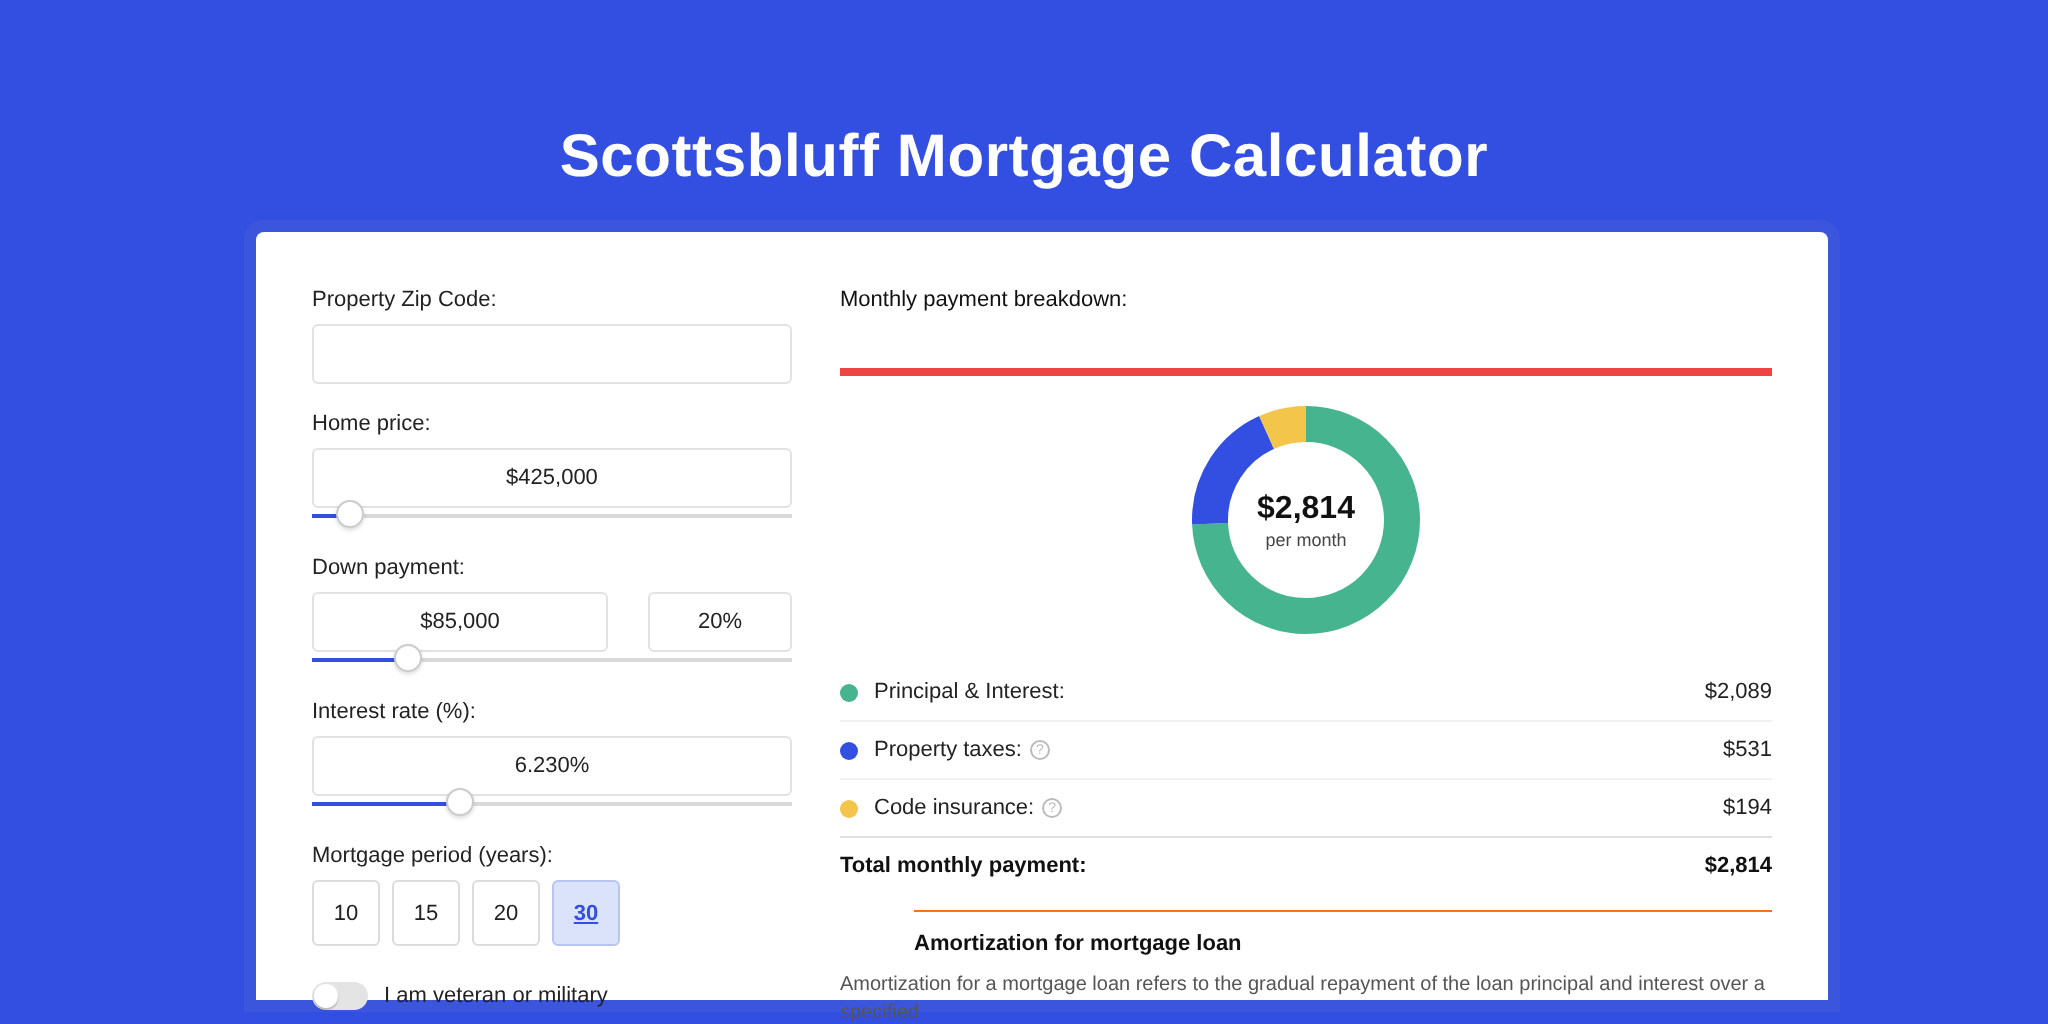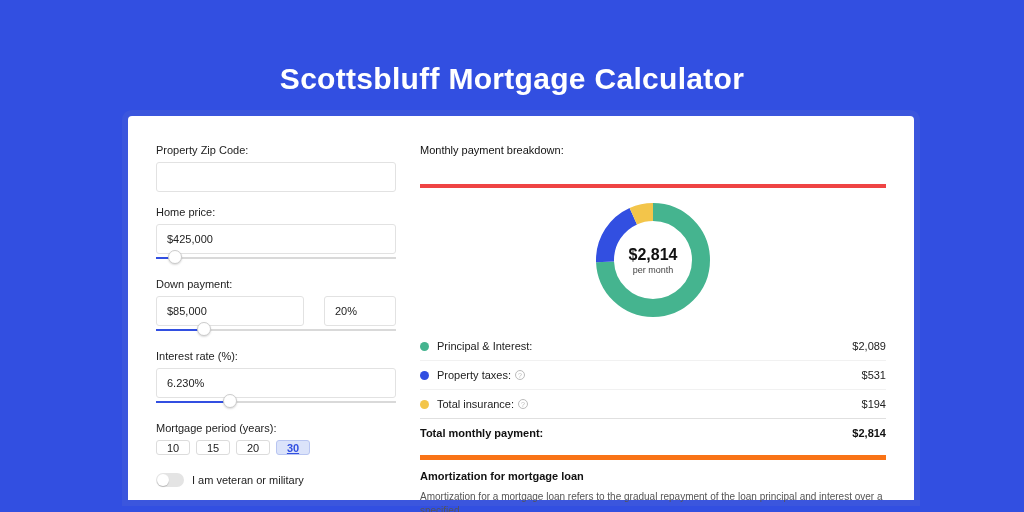--- a/index.html
+++ b/index.html
@@ -4,30 +4,30 @@
 <style>
   * { box-sizing: border-box; margin: 0; padding: 0; }
   html, body { width: 1024px; height: 512px; overflow: hidden; font-family: -apple-system, BlinkMacSystemFont, "Segoe UI", Helvetica, Arial, sans-serif; }
   body { background: #324fe1; }
   .page-title { color: #fff; font-size: 30px; font-weight: 700; text-align: center; padding-top: 62px; letter-spacing: 0.3px; }
   .card { position: absolute; top: 116px; left: 128px; width: 786px; height: 384px; background: #fff; border-radius: 4px 4px 0 0; box-shadow: 0 0 0 6px #3b56dd; padding: 28px 28px 0 28px; display: flex; gap: 24px; }
   .left { width: 240px; flex: none; }
   .right { flex: 1; }
   .lbl { font-size: 11px; color: #222; margin-bottom: 6px; margin-top: 14px; }
   .lbl:first-child { margin-top: 0; }
-  .inp { width: 100%; height: 30px; border: 1px solid #e2e2e2; border-radius: 3px; font-size: 11px; padding: 0 10px; color: #222; background: #fff; }
+  .inp { width: 100%; height: 30px; border: 1px solid #e2e2e2; border-radius: 3px; font-size: 11px; padding: 0 10px; color: #222; background: #fff; text-align: center; }
   .slider-wrap { position: relative; height: 10px; margin-top: 0; }
   .slider-line { position: absolute; left: 0; top: 3px; height: 2px; background: #d9d9d9; width: 100%; }
   .slider-fill { position: absolute; left: 0; top: 3px; height: 2px; background: #324fe1; }
   .slider-thumb { position: absolute; top: -4px; width: 14px; height: 14px; border-radius: 50%; background: #fff; border: 1px solid #ccc; box-shadow: 0 1px 2px rgba(0,0,0,0.15); transform: translateX(-50%); }
   .row-dp { display: flex; gap: 20px; }
   .row-dp .inp:first-child { flex: 1; }
   .row-dp .inp:last-child { width: 72px; }
   .period-row { display: flex; gap: 6px; }
-  .period-btn { width: 34px; height: 15px; border: 1px solid #dcdcdc; background: #fff; border-radius: 3px; font-size: 11px; color: #222; cursor: pointer; }
+  .period-btn { width: 34px; height: 33px; border: 1px solid #dcdcdc; background: #fff; border-radius: 3px; font-size: 11px; color: #222; cursor: pointer; }
   .period-btn.active { background: #dbe3fa; border-color: #b8c5f1; color: #324fe1; font-weight: 600; text-decoration: underline; }
   .toggle-row { display: flex; align-items: center; gap: 8px; margin-top: 18px; }
   .toggle { width: 28px; height: 14px; border-radius: 10px; background: #e4e4e4; position: relative; }
   .toggle-knob { position: absolute; left: 1px; top: 1px; width: 12px; height: 12px; border-radius: 50%; background: #fff; box-shadow: 0 1px 1px rgba(0,0,0,0.2); }
   .toggle-lbl { font-size: 11px; color: #222; }
 
   .sec-title { font-size: 11px; font-weight: 400; color: #111; padding-bottom: 28px; border-bottom: 4px solid #ef4444; }
   .donut-wrap { display: flex; justify-content: center; padding: 12px 0 12px 0; }
   .donut { position: relative; width: 120px; height: 120px; }
   .donut svg { transform: rotate(-90deg); }
@@ -37,21 +37,21 @@
 
   .li-row { display: flex; align-items: center; font-size: 11px; color: #222; padding: 8px 0; border-bottom: 1px solid #f1f1f1; }
   .li-row:last-of-type { border-bottom: 1px solid #e0e0e0; }
   .dot { width: 9px; height: 9px; border-radius: 50%; margin-right: 8px; flex: none; }
   .li-label { flex: 1; display: flex; align-items: center; gap: 4px; }
   .li-val { font-weight: 400; }
   .info { width: 10px; height: 10px; border: 1px solid #bbb; border-radius: 50%; color: #bbb; font-size: 7px; display: inline-flex; align-items: center; justify-content: center; line-height: 1; }
   .total-row { display: flex; align-items: center; font-size: 11px; font-weight: 700; color: #111; padding: 8px 0 12px 0; text-align: center; }
   .total-row .li-label { flex: 1; }
 
-  .amort-title { font-size: 11px; font-weight: 700; color: #111; padding: 10px 0 8px 0; border-top: 5px solid #f97316; margin-top: 4px; }
+  .amort-title { font-size: 11px; font-weight: 700; color: #111; padding: 10px 0 8px 0; border-top: 1px solid #f97316; margin-top: 4px; margin-left: 37px; }
   .amort-body { font-size: 10px; color: #555; line-height: 1.4; }
 </style>
 </head>
 <body>
 
 <div class="page-title">Scottsbluff Mortgage Calculator</div>
 
 <div class="card">
 
   <div class="left">
@@ -130,21 +130,21 @@
           <span class="dot" style="background: rgb(50, 79, 225);"></span>
           <span class="li-label">
             <span>Property taxes:</span>
             <span class="info">?</span>
           </span>
           <span class="li-val">$531</span>
         </div>
         <div class="li-row">
           <span class="dot" style="background: rgb(243, 197, 74);"></span>
           <span class="li-label">
-            <span>Total insurance:</span>
+            <span>Code insurance:</span>
             <span class="info">?</span>
           </span>
           <span class="li-val">$194</span>
         </div>
       </div>
 
     <div class="total-row">
       <span class="li-label">Total monthly payment:</span>
       <span>$2,814</span>
     </div>

